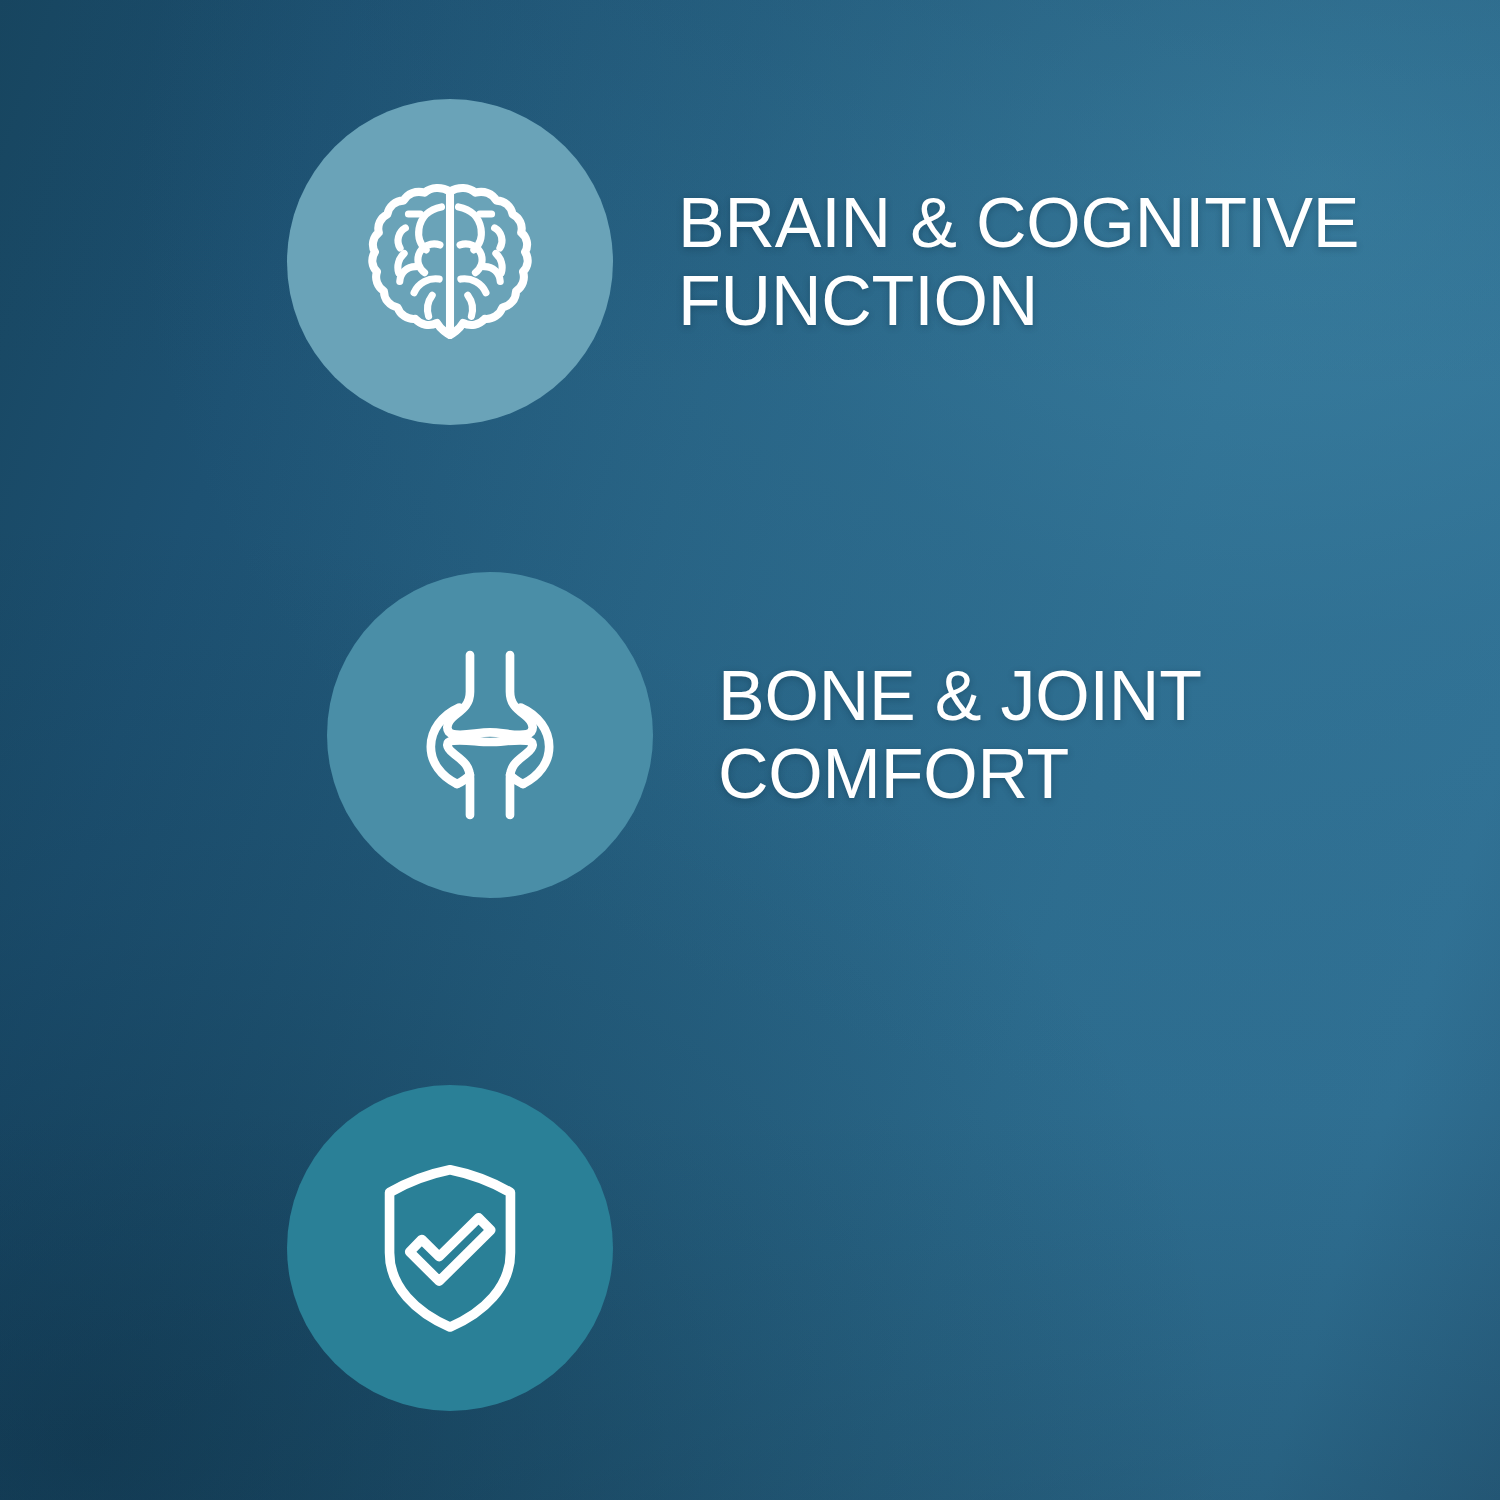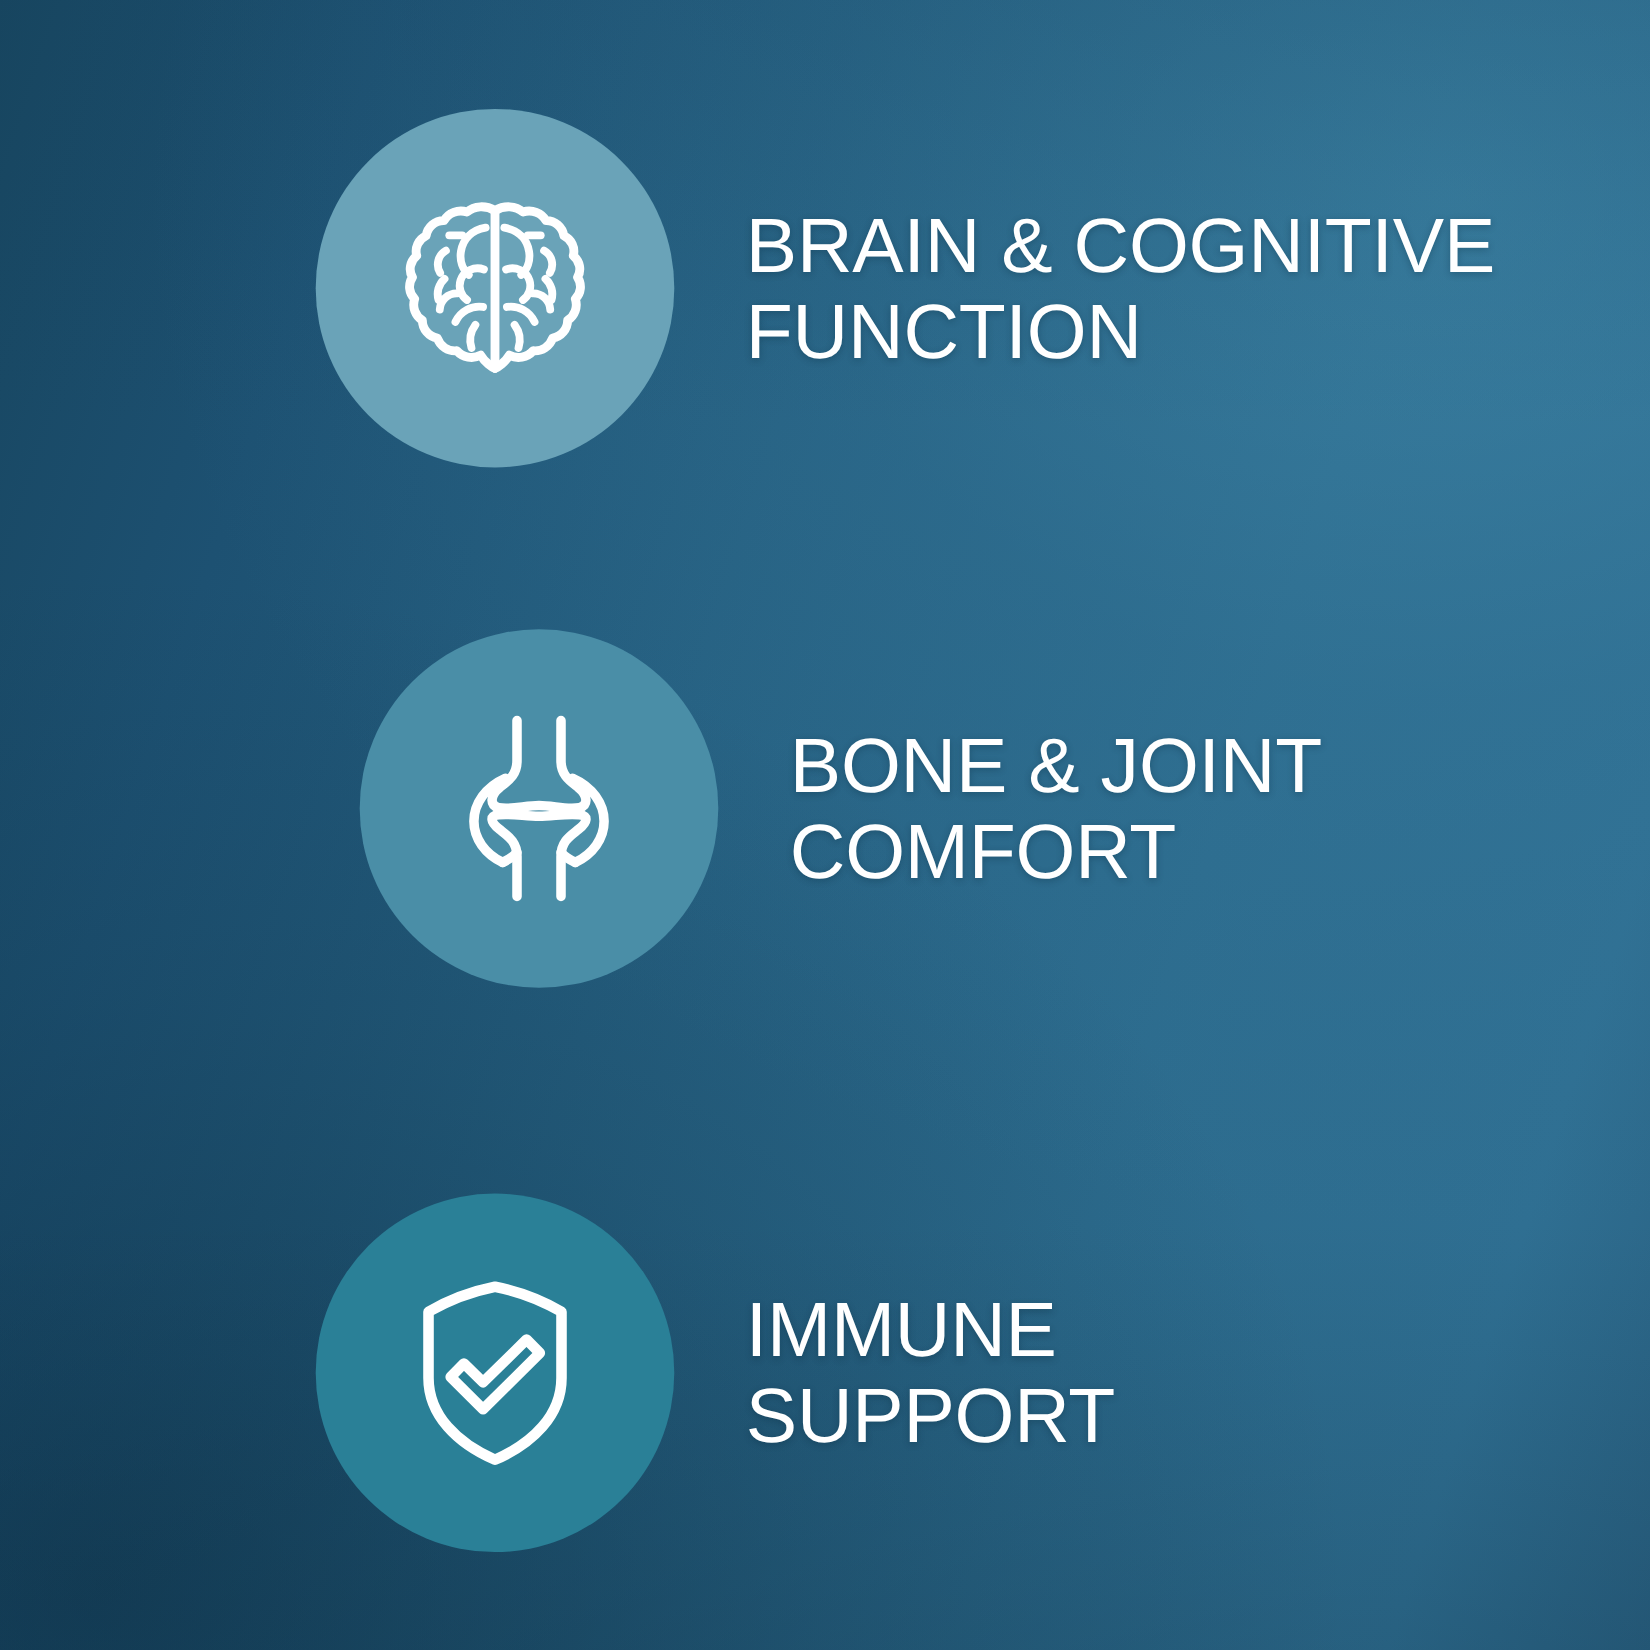--- a/index.html
+++ b/index.html
@@ -240,18 +240,16 @@
                C87.0 17.2 73.5 12.2 60 9.5 Z"></path>
 
           <path class="icon-stroke" style="stroke-width:6.2" d="M34.0 62.5
                L41.8 54.5
                L53.0 65.6
                L78.5 40.5
                L86.3 48.4
                L53.0 81.4 Z"></path>
         </svg>
       </div>
-      <div class="label">IMMUNE
-SUPPORT</div>
     </div>
 
   </div>
 </div>
 
 </body></html>

